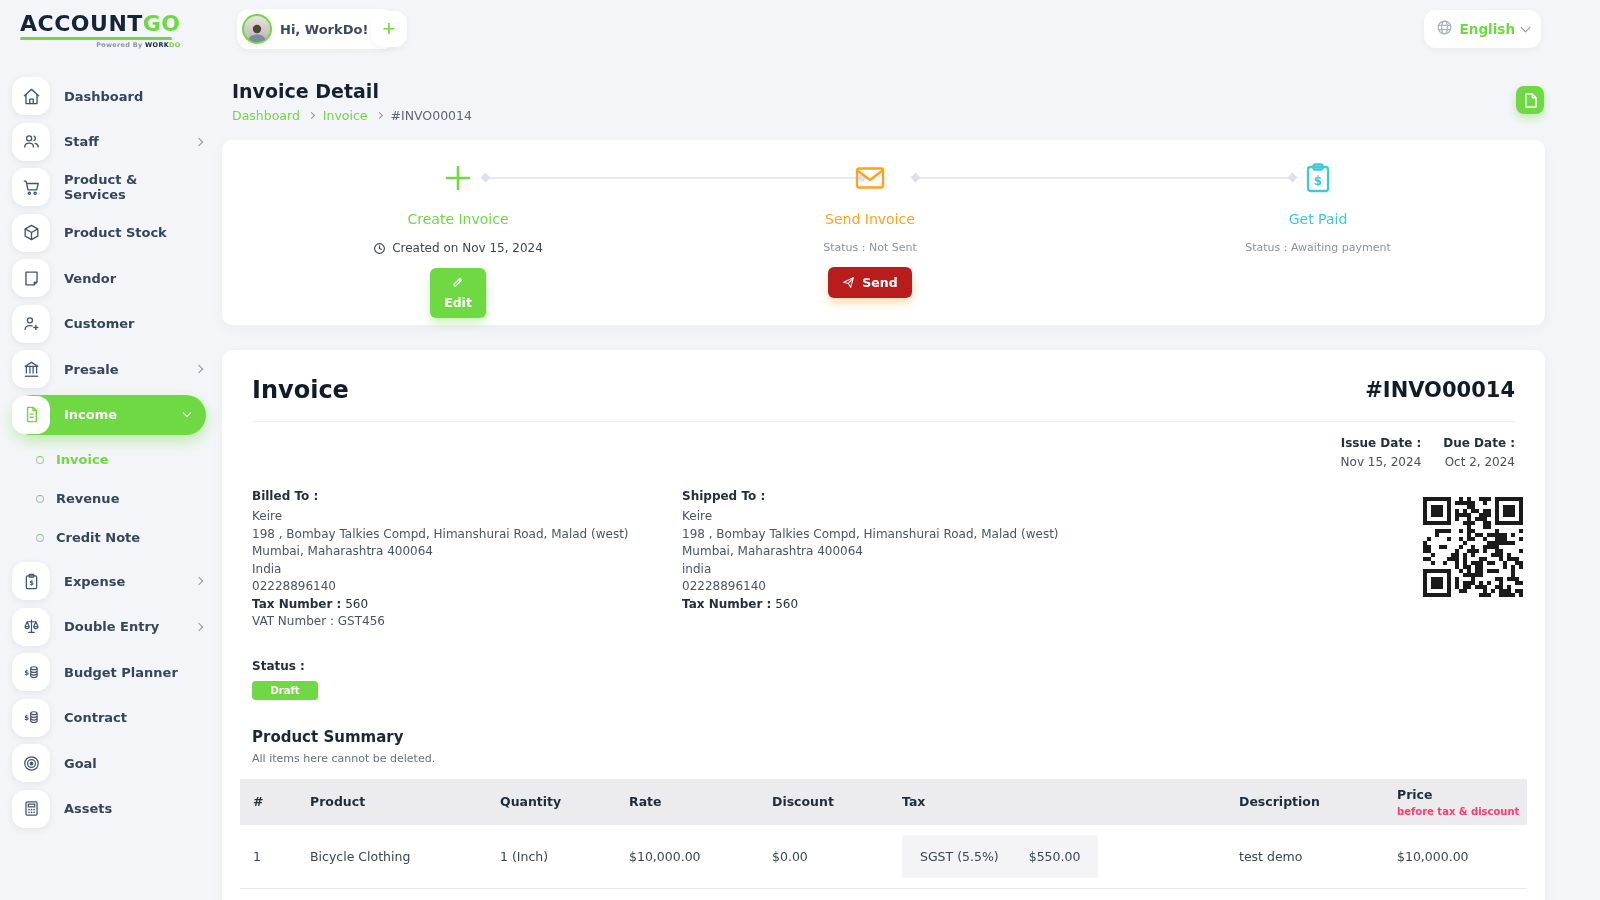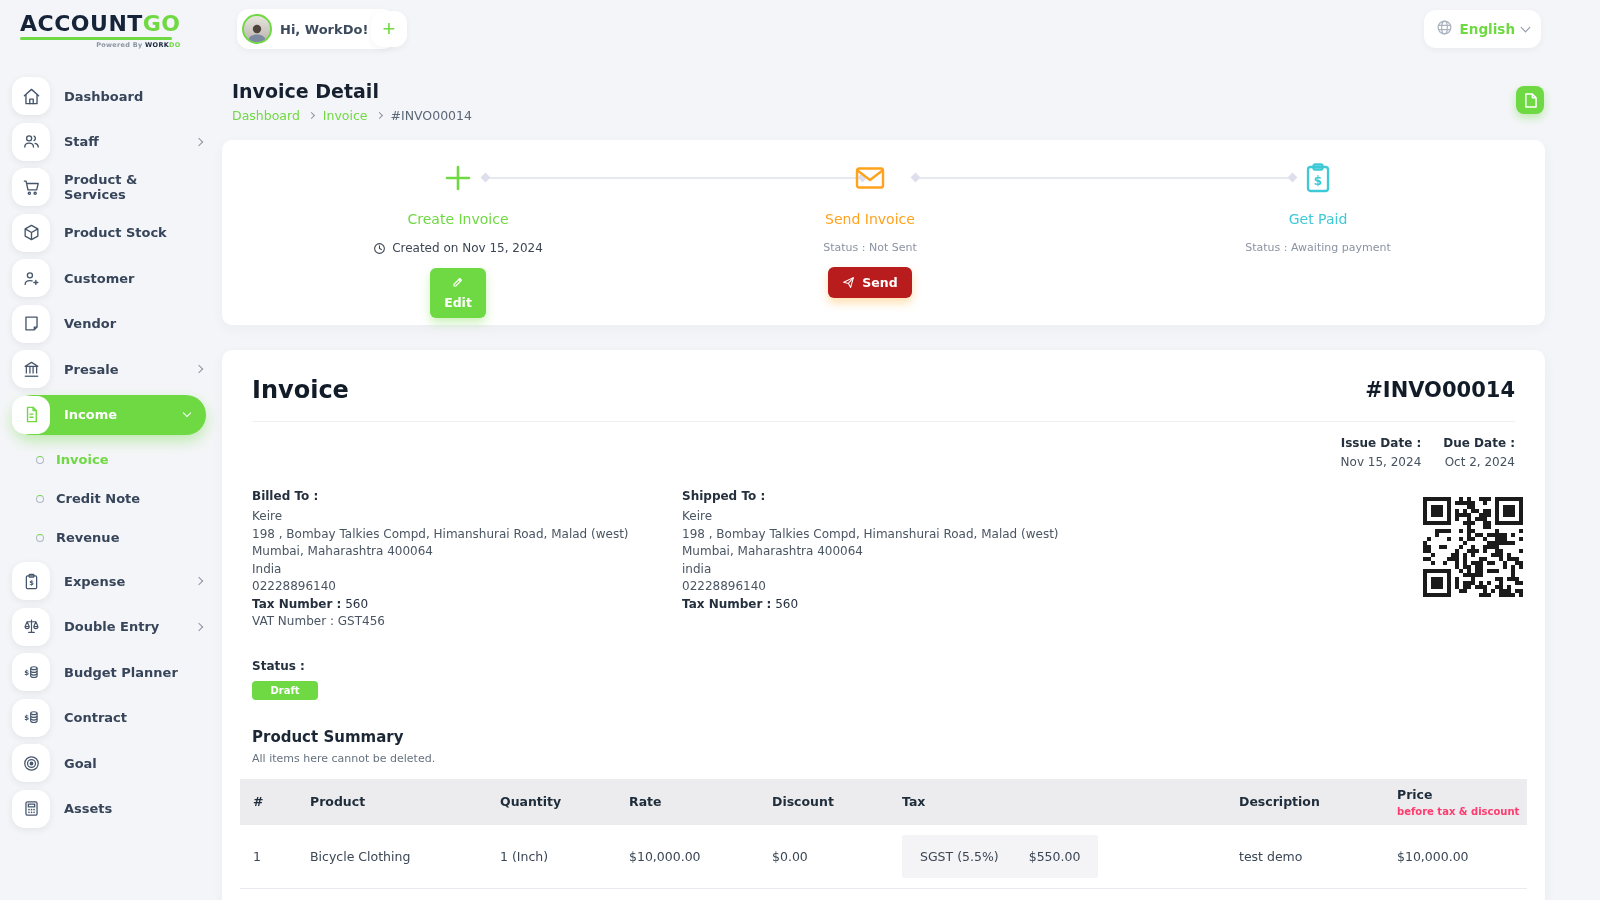--- a/index.html
+++ b/index.html
@@ -190,41 +190,41 @@
             <path d="M12 3l8 4.5v9L12 21l-8-4.5v-9L12 3z"></path>
             <path d="M4 7.5l8 4.5 8-4.5"></path>
             <path d="M12 12v9"></path>
           </svg>
         </span>
       <span class="side-label">Product Stock</span>
     </div>
 
     <div class="side-item">
       <span class="icon-box">
+          <svg width="19" height="19" viewBox="0 0 24 24" fill="none" stroke="currentColor" stroke-width="1.7" stroke-linejoin="round">
+            <path d="M5 4h14v12.5L15.5 20H5V4z"></path>
+            <path d="M15.5 20v-3.5H19"></path>
+          </svg>
+        </span>
+      <span class="side-label">Vendor</span>
+    </div>
+
+    <div class="side-item">
+      <span class="icon-box">
           <svg width="19" height="19" viewBox="0 0 24 24" fill="none" stroke="currentColor" stroke-width="1.7" stroke-linecap="round">
             <circle cx="10" cy="8" r="3.2"></circle>
             <path d="M4 19.5c0-3.1 2.7-4.9 6-4.9 1 0 1.9.2 2.7.5"></path>
             <path d="M17.5 14.5v5M15 17h5"></path>
           </svg>
         </span>
       <span class="side-label">Customer</span>
     </div>
 
     <div class="side-item">
       <span class="icon-box">
-          <svg width="19" height="19" viewBox="0 0 24 24" fill="none" stroke="currentColor" stroke-width="1.7" stroke-linejoin="round">
-            <path d="M5 4h14v12.5L15.5 20H5V4z"></path>
-            <path d="M15.5 20v-3.5H19"></path>
-          </svg>
-        </span>
-      <span class="side-label">Vendor</span>
-    </div>
-
-    <div class="side-item">
-      <span class="icon-box">
           <svg width="19" height="19" viewBox="0 0 24 24" fill="none" stroke="currentColor" stroke-width="1.6" stroke-linejoin="round">
             <path d="M12 3L4 8h16L12 3z"></path>
             <path d="M5.5 8v9M10 8v9M14 8v9M18.5 8v9"></path>
             <path d="M3.5 20.5h17"></path>
           </svg>
         </span>
       <span class="side-label">Presale</span>
       <span class="chev right"></span>
     </div>
 
@@ -240,25 +240,25 @@
       <span class="side-label">Income</span>
       <span class="chev down white"></span>
     </div>
 
     <div class="sub-item active">
       <span class="bullet"></span>
       <span class="sub-label">Invoice</span>
     </div>
     <div class="sub-item">
       <span class="bullet"></span>
-      <span class="sub-label">Credit Note</span>
+      <span class="sub-label">Revenue</span>
     </div>
     <div class="sub-item">
       <span class="bullet"></span>
-      <span class="sub-label">Revenue</span>
+      <span class="sub-label">Credit Note</span>
     </div>
 
     <div class="side-item" style="margin-top:4px;">
       <span class="icon-box">
           <svg width="19" height="19" viewBox="0 0 24 24" fill="none" stroke="currentColor" stroke-width="1.6" stroke-linejoin="round">
             <rect x="5.5" y="5" width="13" height="16" rx="1.5"></rect>
             <rect x="9" y="3" width="6" height="3.6" rx="1"></rect>
             <text x="12" y="16.5" font-size="8.5" text-anchor="middle" fill="currentColor" stroke="none" font-weight="bold">$</text>
           </svg>
         </span>

